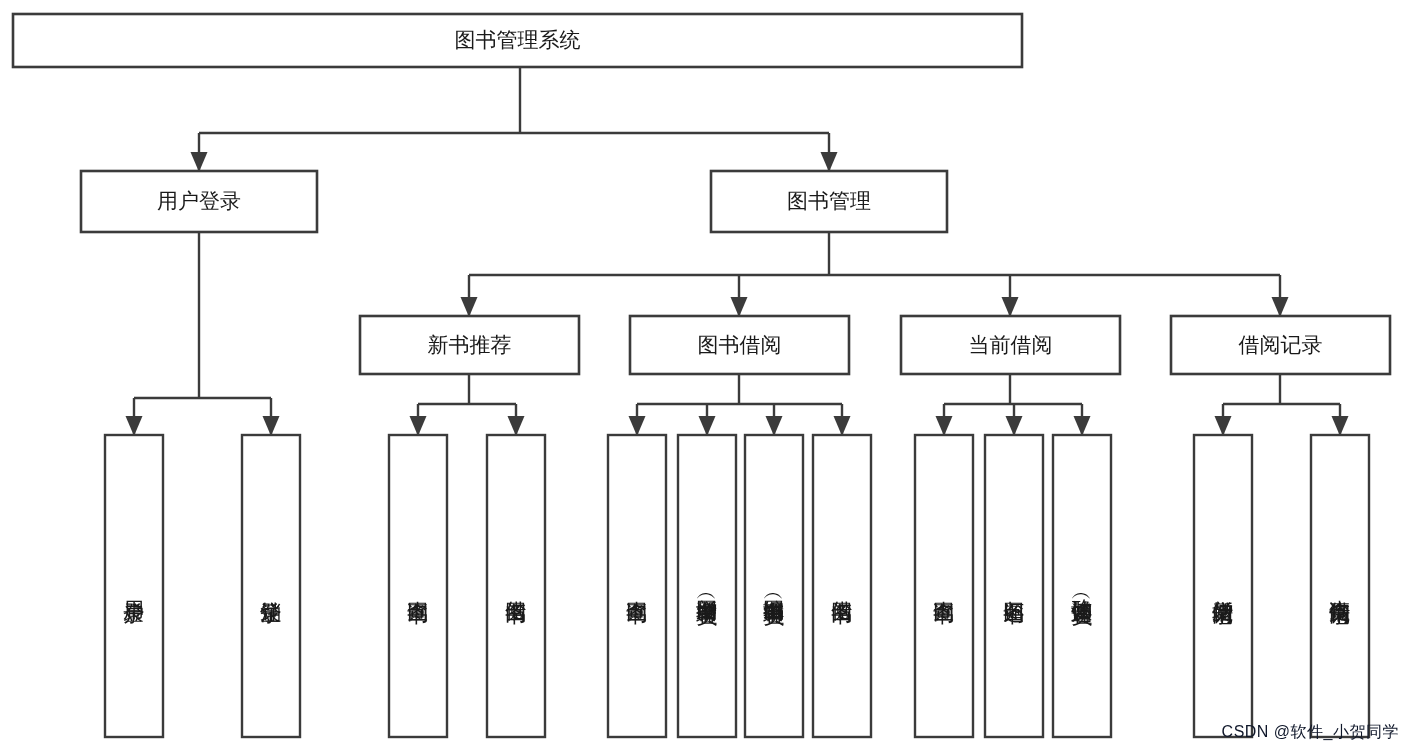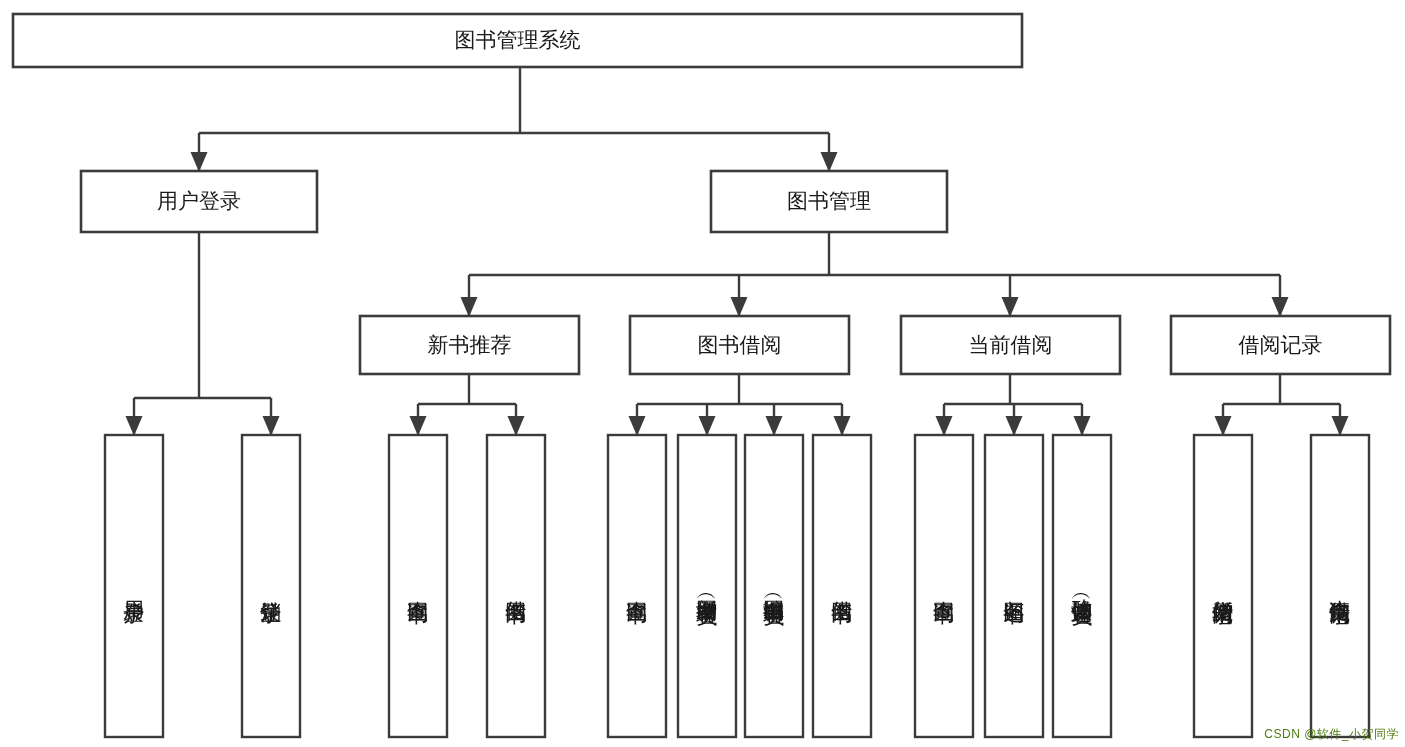--- a/index.html
+++ b/index.html
@@ -63,22 +63,22 @@
     display: flex;
     align-items: center;
     justify-content: center;
     pointer-events: none;
   }
   .watermark {
     position: absolute;
     right: 6px;
     bottom: 4px;
     font-family: "Liberation Sans", "DejaVu Sans", sans-serif;
-    font-size: 12px;
-    color: #4d7c0f;
+    font-size: 16px;
+    color: #0f172a;
     letter-spacing: 0.5px;
     white-space: nowrap;
   }
 </style>
 </head>
 <body>
 
 <div id="diagram-root">
 
   <svg class="diagram-canvas" viewBox="0 0 1405 747">

